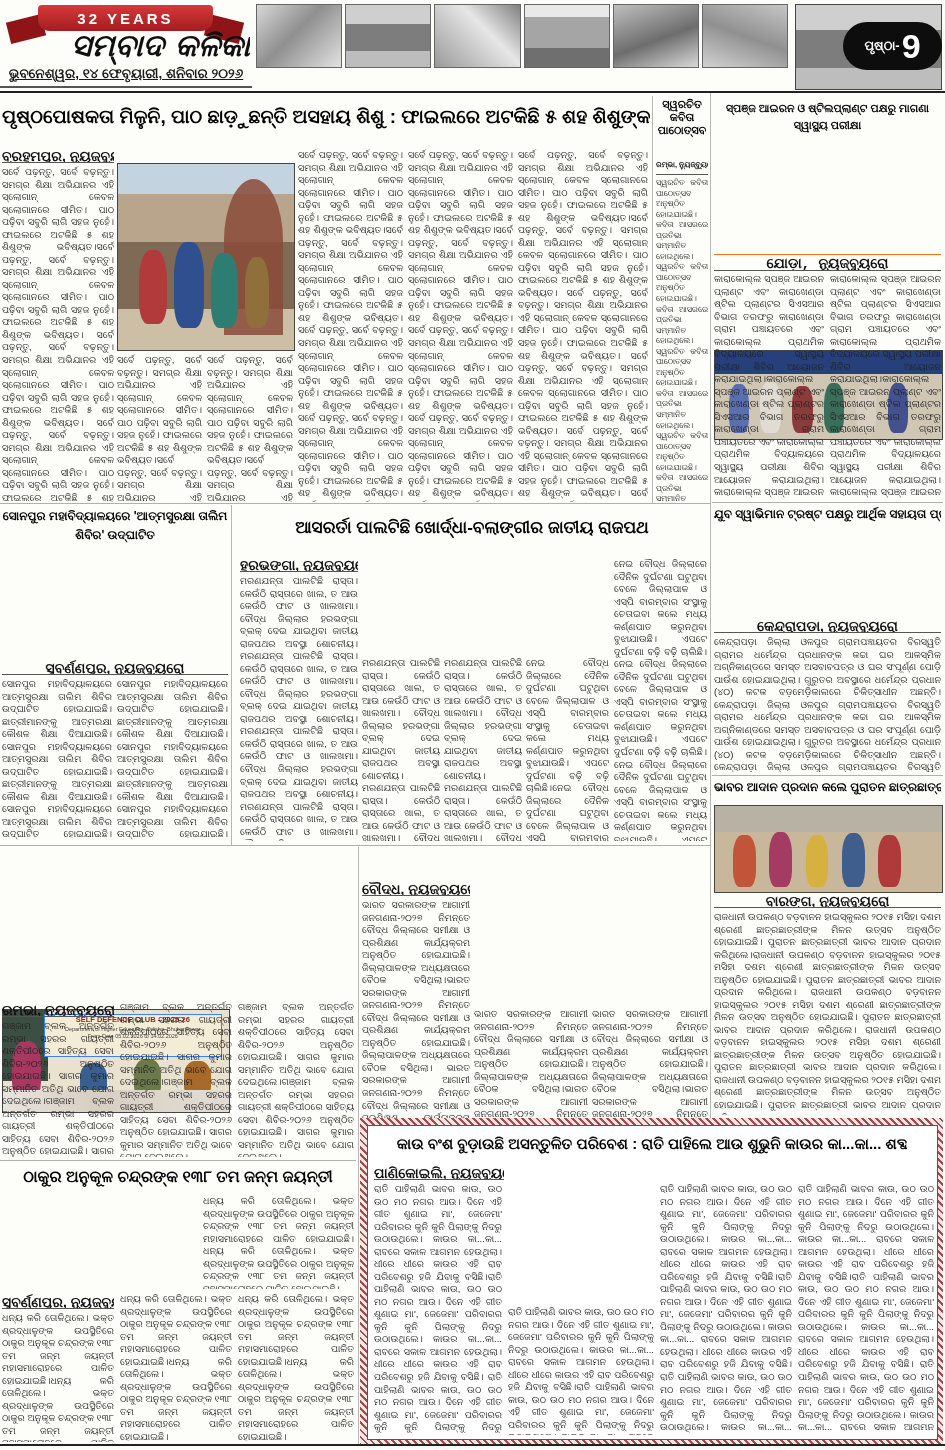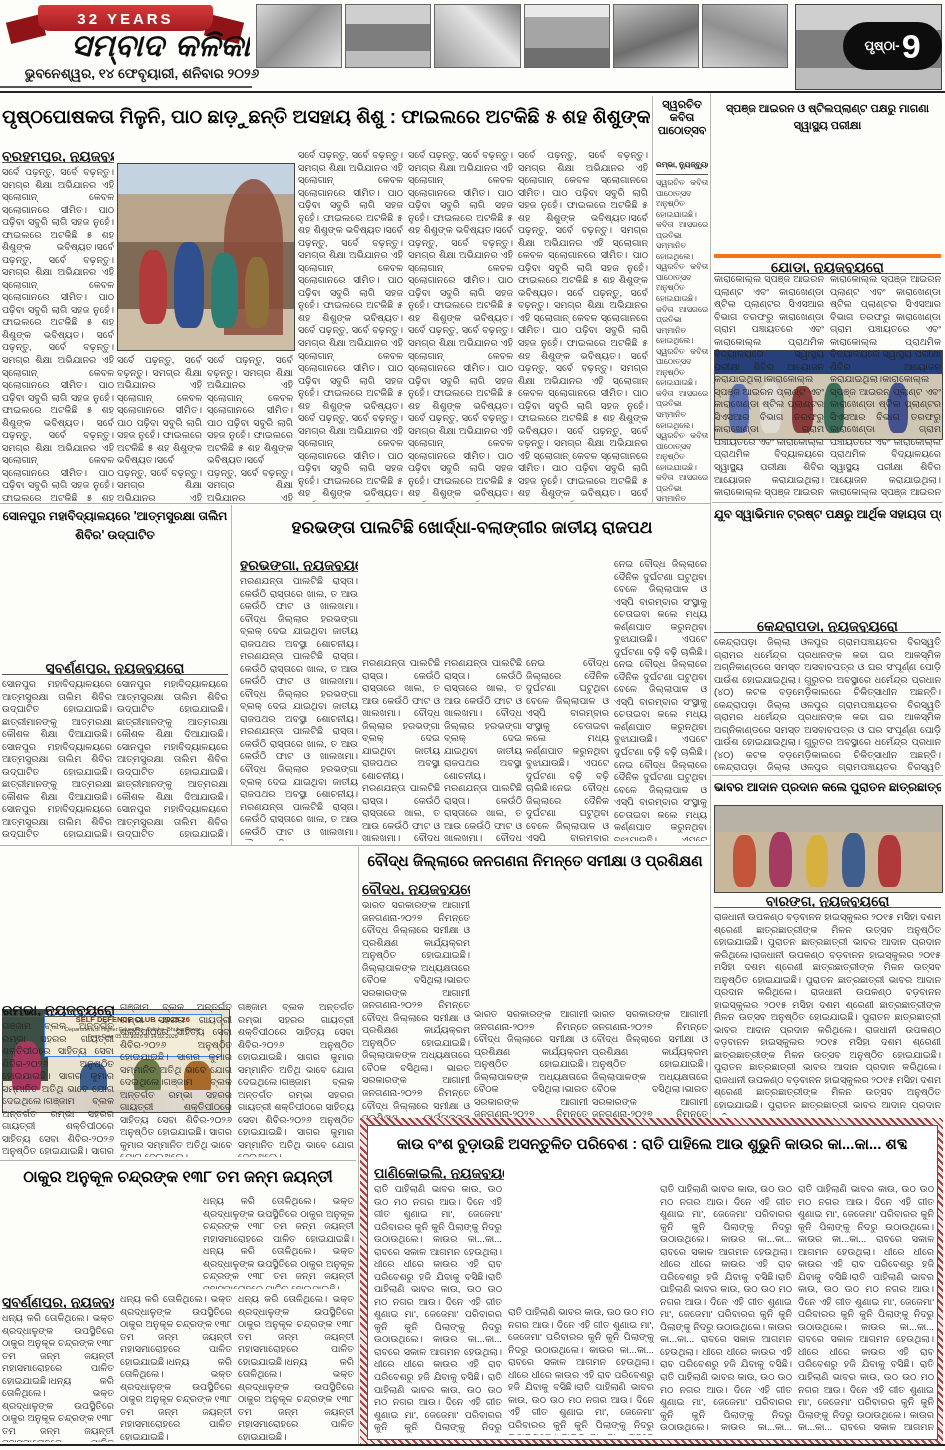--- a/index.html
+++ b/index.html
@@ -58,21 +58,21 @@
 
 <div id="page">
 
   <div class="abs" style="left:0;top:0;width:945px;height:78px;">
     <div class="abs ribtail" style="left:8px;top:18px;width:36px;height:22px;transform:rotate(-14deg);"></div>
     <div class="abs ribtail" style="left:206px;top:18px;width:36px;height:22px;transform:rotate(14deg);"></div>
     <div class="abs ribbon" style="left:38px;top:5px;width:175px;height:26px;">
       <span>32 YEARS</span>
     </div>
     <div class="abs masttitle" style="left:5px;top:27px;width:245px;height:38px;">ସମ୍ବାଦ କଳିକା</div>
-    <div class="abs mastdate" style="left:16px;top:66px;width:252px;height:18px;">ଭୁବନେଶ୍ୱର, ୧୪ ଫେବୃୟାରୀ, ଶନିବାର ୨୦୨୬</div>
+    <div class="abs mastdate" style="left:0;top:66px;width:252px;height:18px;text-decoration:underline;">ଭୁବନେଶ୍ୱର, ୧୪ ଫେବୃୟାରୀ, ଶନିବାର ୨୦୨୬</div>
     <div class="abs" style="left:0;top:86px;width:252px;height:3px;border-top:2px solid #555;border-bottom:1px solid #999;"></div>
 
     <div class="abs pstrip" style="left:256px;top:4px;width:532px;height:64px;">
       <div class="gray1"></div>
       <div class="gray2"></div>
       <div class="gray3"></div>
       <div class="gray4"></div>
       <div class="gray5"></div>
       <div class="gray6"></div>
     </div>
@@ -108,21 +108,21 @@
 
   <div class="abs hl hl-c" style="left:714px;top:100px;width:227px;height:56px;font-size:11px;line-height:1.5;">ସ୍ପଞ୍ଜ ଆଇରନ ଓ ଷ୍ଟିଲପ୍ଲାଣ୍ଟ ପକ୍ଷରୁ ମାଗଣା ସ୍ୱାସ୍ଥ୍ୟ ପରୀକ୍ଷା</div>
   <div class="abs photo ph-crowd-blue" style="left:714px;top:162px;width:227px;height:88px;">
     <div class="blob" style="left:6%;top:38%;width:9%;height:55%;background:#5a6fae;"></div>
     <div class="blob" style="left:20%;top:35%;width:9%;height:58%;background:#e0dcd4;"></div>
     <div class="blob" style="left:34%;top:40%;width:9%;height:53%;background:#8a3b3b;"></div>
     <div class="blob" style="left:48%;top:36%;width:9%;height:57%;background:#3b6e5a;"></div>
     <div class="blob" style="left:62%;top:39%;width:9%;height:54%;background:#d8cfc0;"></div>
     <div class="blob" style="left:76%;top:36%;width:9%;height:57%;background:#44518f;"></div>
   </div>
-  <div class="abs dateline" style="left:714px;top:254px;width:227px;height:15px;border-top:4px solid #f97316;">ଯୋଡ଼ା, ନ୍ୟୁଜ୍‌ବ୍ୟୁରୋ</div>
+  <div class="abs dateline" style="left:714px;top:254px;width:227px;height:15px;border-top:1px solid #f97316;font-family:Liberation Mono, monospace;">ଯୋଡ଼ା, ନ୍ୟୁଜ୍‌ବ୍ୟୁରୋ</div>
   <div class="abs col" style="left:714px;top:273px;width:110px;height:226px;">କାରାକୋଲ୍ଲ ସ୍ପଞ୍ଜ ଆଇରନ ପ୍ଲାଣ୍ଟ ଏବଂ କାରାଖେଣ୍ଡା ଷ୍ଟିଲ ପ୍ଲାଣ୍ଟର ସିଏସଆର ବିଭାଗ ତରଫରୁ କାରାଖେଣ୍ଡା ଗ୍ରାମ ପଞ୍ଚାୟତରେ ଏବଂ କାରାକୋଲ୍ଲ ପ୍ରାଥମିକ ବିଦ୍ୟାଳୟରେ ସ୍ୱାସ୍ଥ୍ୟ ପରୀକ୍ଷା ଶିବିର ଆୟୋଜନ କରାଯାଇଥିଲା।କାରାକୋଲ୍ଲ ସ୍ପଞ୍ଜ ଆଇରନ ପ୍ଲାଣ୍ଟ ଏବଂ କାରାଖେଣ୍ଡା ଷ୍ଟିଲ ପ୍ଲାଣ୍ଟର ସିଏସଆର ବିଭାଗ ତରଫରୁ କାରାଖେଣ୍ଡା ଗ୍ରାମ ପଞ୍ଚାୟତରେ ଏବଂ କାରାକୋଲ୍ଲ ପ୍ରାଥମିକ ବିଦ୍ୟାଳୟରେ ସ୍ୱାସ୍ଥ୍ୟ ପରୀକ୍ଷା ଶିବିର ଆୟୋଜନ କରାଯାଇଥିଲା। କାରାକୋଲ୍ଲ ସ୍ପଞ୍ଜ ଆଇରନ ପ୍ଲାଣ୍ଟ ଏବଂ କାରାଖେଣ୍ଡା ଷ୍ଟିଲ ପ୍ଲାଣ୍ଟର ସିଏସଆର ବିଭାଗ ତରଫରୁ କାରାଖେଣ୍ଡା ଗ୍ରାମ ପଞ୍ଚାୟତରେ ଏବଂ କାରାକୋଲ୍ଲ ପ୍ରାଥମିକ ବିଦ୍ୟାଳୟରେ ସ୍ୱାସ୍ଥ୍ୟ ପରୀକ୍ଷା ଶିବିର ଆୟୋଜନ କରାଯାଇଥିଲା। </div>
   <div class="abs col" style="left:830px;top:273px;width:111px;height:226px;">କାରାକୋଲ୍ଲ ସ୍ପଞ୍ଜ ଆଇରନ ପ୍ଲାଣ୍ଟ ଏବଂ କାରାଖେଣ୍ଡା ଷ୍ଟିଲ ପ୍ଲାଣ୍ଟର ସିଏସଆର ବିଭାଗ ତରଫରୁ କାରାଖେଣ୍ଡା ଗ୍ରାମ ପଞ୍ଚାୟତରେ ଏବଂ କାରାକୋଲ୍ଲ ପ୍ରାଥମିକ ବିଦ୍ୟାଳୟରେ ସ୍ୱାସ୍ଥ୍ୟ ପରୀକ୍ଷା ଶିବିର ଆୟୋଜନ କରାଯାଇଥିଲା।କାରାକୋଲ୍ଲ ସ୍ପଞ୍ଜ ଆଇରନ ପ୍ଲାଣ୍ଟ ଏବଂ କାରାଖେଣ୍ଡା ଷ୍ଟିଲ ପ୍ଲାଣ୍ଟର ସିଏସଆର ବିଭାଗ ତରଫରୁ କାରାଖେଣ୍ଡା ଗ୍ରାମ ପଞ୍ଚାୟତରେ ଏବଂ କାରାକୋଲ୍ଲ ପ୍ରାଥମିକ ବିଦ୍ୟାଳୟରେ ସ୍ୱାସ୍ଥ୍ୟ ପରୀକ୍ଷା ଶିବିର ଆୟୋଜନ କରାଯାଇଥିଲା। କାରାକୋଲ୍ଲ ସ୍ପଞ୍ଜ ଆଇରନ ପ୍ଲାଣ୍ଟ ଏବଂ କାରାଖେଣ୍ଡା ଷ୍ଟିଲ ପ୍ଲାଣ୍ଟର ସିଏସଆର ବିଭାଗ ତରଫରୁ କାରାଖେଣ୍ଡା ଗ୍ରାମ ପଞ୍ଚାୟତରେ ଏବଂ କାରାକୋଲ୍ଲ ପ୍ରାଥମିକ ବିଦ୍ୟାଳୟରେ ସ୍ୱାସ୍ଥ୍ୟ ପରୀକ୍ଷା ଶିବିର ଆୟୋଜନ କରାଯାଇଥିଲା। </div>
   <div class="abs hrule" style="left:712px;top:502px;width:231px;"></div>
 
   <div class="abs hl hl-c nowrap" style="left:714px;top:506px;width:227px;height:17px;font-size:12px;line-height:17px;">ଯୁବ ସ୍ୱାଭିମାନ ଟ୍ରଷ୍ଟ ପକ୍ଷରୁ ଆର୍ଥିକ ସହାୟତା ପ୍ରଦାନ</div>
   <div class="abs photo ph-crowd-warm" style="left:714px;top:527px;width:227px;height:86px;">
     <div class="blob" style="left:8%;top:34%;width:10%;height:60%;background:#c2543a;"></div>
     <div class="blob" style="left:24%;top:30%;width:10%;height:64%;background:#a33b63;"></div>
     <div class="blob" style="left:40%;top:34%;width:10%;height:60%;background:#d6b13f;"></div>
     <div class="blob" style="left:56%;top:31%;width:10%;height:63%;background:#3f5e8e;"></div>
@@ -161,39 +161,38 @@
     <div class="blob" style="left:4%;top:30%;width:13%;height:58%;background:#a8385f;"></div>
     <div class="blob" style="left:34%;top:52%;width:12%;height:34%;background:#3a5e8e;"></div>
     <div class="blob" style="left:58%;top:48%;width:12%;height:38%;background:#6a7a4a;"></div>
     <div class="blob" style="left:80%;top:50%;width:12%;height:36%;background:#a86a2a;"></div>
     <div class="tablecloth"></div>
   </div>
   <div class="abs dateline" style="left:2px;top:659px;width:226px;height:15px;">ସୁବର୍ଣ୍ଣପୁର, ନ୍ୟୁଜ୍‌ବ୍ୟୁରୋ</div>
   <div class="abs col" style="left:2px;top:678px;width:110px;height:164px;">ସୋନପୁର ମହାବିଦ୍ୟାଳୟରେ ଆତ୍ମସୁରକ୍ଷା ତାଲିମ ଶିବିର ଉଦ୍‌ଘାଟିତ ହୋଇଯାଇଛି। ଛାତ୍ରୀମାନଙ୍କୁ ଆତ୍ମରକ୍ଷା କୌଶଳ ଶିକ୍ଷା ଦିଆଯାଉଛି।ସୋନପୁର ମହାବିଦ୍ୟାଳୟରେ ଆତ୍ମସୁରକ୍ଷା ତାଲିମ ଶିବିର ଉଦ୍‌ଘାଟିତ ହୋଇଯାଇଛି। ଛାତ୍ରୀମାନଙ୍କୁ ଆତ୍ମରକ୍ଷା କୌଶଳ ଶିକ୍ଷା ଦିଆଯାଉଛି। ସୋନପୁର ମହାବିଦ୍ୟାଳୟରେ ଆତ୍ମସୁରକ୍ଷା ତାଲିମ ଶିବିର ଉଦ୍‌ଘାଟିତ ହୋଇଯାଇଛି। ଛାତ୍ରୀମାନଙ୍କୁ ଆତ୍ମରକ୍ଷା କୌଶଳ ଶିକ୍ଷା ଦିଆଯାଉଛି। </div>
   <div class="abs col" style="left:117px;top:678px;width:111px;height:164px;">ସୋନପୁର ମହାବିଦ୍ୟାଳୟରେ ଆତ୍ମସୁରକ୍ଷା ତାଲିମ ଶିବିର ଉଦ୍‌ଘାଟିତ ହୋଇଯାଇଛି। ଛାତ୍ରୀମାନଙ୍କୁ ଆତ୍ମରକ୍ଷା କୌଶଳ ଶିକ୍ଷା ଦିଆଯାଉଛି।ସୋନପୁର ମହାବିଦ୍ୟାଳୟରେ ଆତ୍ମସୁରକ୍ଷା ତାଲିମ ଶିବିର ଉଦ୍‌ଘାଟିତ ହୋଇଯାଇଛି। ଛାତ୍ରୀମାନଙ୍କୁ ଆତ୍ମରକ୍ଷା କୌଶଳ ଶିକ୍ଷା ଦିଆଯାଉଛି। ସୋନପୁର ମହାବିଦ୍ୟାଳୟରେ ଆତ୍ମସୁରକ୍ଷା ତାଲିମ ଶିବିର ଉଦ୍‌ଘାଟିତ ହୋଇଯାଇଛି। ଛାତ୍ରୀମାନଙ୍କୁ ଆତ୍ମରକ୍ଷା କୌଶଳ ଶିକ୍ଷା ଦିଆଯାଉଛି। </div>
 
-  <div class="abs hl hl-c nowrap" style="left:237px;top:508px;width:470px;height:40px;font-size:17px;line-height:40px;">ହରଭଙ୍ତା ପାଲଟିଛି ଖୋର୍ଦ୍ଧା-ବଲାଙ୍ଗୀର ଜାତୀୟ ରାଜପଥ</div>
+  <div class="abs hl hl-c nowrap" style="left:237px;top:508px;width:470px;height:40px;font-size:17px;line-height:40px;">ଆସରର୍ତା ପାଲଟିଛି ଖୋର୍ଦ୍ଧା-ବଲାଙ୍ଗୀର ଜାତୀୟ ରାଜପଥ</div>
   <div class="abs dateline" style="left:240px;top:556px;width:118px;height:15px;">ହରଭଙ୍ଗା, ନ୍ୟୁଜ୍‌ବ୍ୟୁରୋ</div>
   <div class="abs col" style="left:240px;top:575px;width:118px;height:266px;">ମରଣଯନ୍ତା ପାଲଟିଛି ରାସ୍ତା। କେଉଁଠି ରାସ୍ତାରେ ଖାଲ, ତ ଆଉ କେଉଁଠି ଫାଟ ଓ ଖାଲଖମା। ବୌଦ୍ଧ ଜିଲ୍ଲାର ହରଭଙ୍ଗା ବ୍ଲକ୍ ଦେଇ ଯାଇଥିବା ଜାତୀୟ ରାଜପଥର ଅବସ୍ଥା ଶୋଚନୀୟ।ମରଣଯନ୍ତା ପାଲଟିଛି ରାସ୍ତା। କେଉଁଠି ରାସ୍ତାରେ ଖାଲ, ତ ଆଉ କେଉଁଠି ଫାଟ ଓ ଖାଲଖମା। ବୌଦ୍ଧ ଜିଲ୍ଲାର ହରଭଙ୍ଗା ବ୍ଲକ୍ ଦେଇ ଯାଇଥିବା ଜାତୀୟ ରାଜପଥର ଅବସ୍ଥା ଶୋଚନୀୟ। ମରଣଯନ୍ତା ପାଲଟିଛି ରାସ୍ତା। କେଉଁଠି ରାସ୍ତାରେ ଖାଲ, ତ ଆଉ କେଉଁଠି ଫାଟ ଓ ଖାଲଖମା। ବୌଦ୍ଧ ଜିଲ୍ଲାର ହରଭଙ୍ଗା ବ୍ଲକ୍ ଦେଇ ଯାଇଥିବା ଜାତୀୟ ରାଜପଥର ଅବସ୍ଥା ଶୋଚନୀୟ। ମରଣଯନ୍ତା ପାଲଟିଛି ରାସ୍ତା। କେଉଁଠି ରାସ୍ତାରେ ଖାଲ, ତ ଆଉ କେଉଁଠି ଫାଟ ଓ ଖାଲଖମା। ବୌଦ୍ଧ ଜିଲ୍ଲାର ହରଭଙ୍ଗା ବ୍ଲକ୍ ଦେଇ ଯାଇଥିବା ଜାତୀୟ ରାଜପଥର ଅବସ୍ଥା ଶୋଚନୀୟ। </div>
   <div class="abs photo ph-road" style="left:362px;top:558px;width:248px;height:94px;">
     <div class="road-sky"></div>
     <div class="truck"></div>
   </div>
   <div class="abs col" style="left:614px;top:558px;width:93px;height:283px;">ନେଇ ବୌଦ୍ଧ ଜିଲ୍ଲାରେ ଦୈନିକ ଦୁର୍ଘଟଣା ଘଟୁଥିବା ବେଳେ ଜିଲ୍ଲାପାଳ ଓ ଏସ୍‌ପି ବାରମ୍ବାର ସଂସ୍ଥାକୁ ଚେତାଇବା କଲେ ମଧ୍ୟ କର୍ଣ୍ଣପାତ କରୁନଥିବା ବୁଝାଯାଉଛି। ଏପଟେ ଦୁର୍ଘଟଣା ବଢ଼ି ବଢ଼ି ଚାଲିଛି।ନେଇ ବୌଦ୍ଧ ଜିଲ୍ଲାରେ ଦୈନିକ ଦୁର୍ଘଟଣା ଘଟୁଥିବା ବେଳେ ଜିଲ୍ଲାପାଳ ଓ ଏସ୍‌ପି ବାରମ୍ବାର ସଂସ୍ଥାକୁ ଚେତାଇବା କଲେ ମଧ୍ୟ କର୍ଣ୍ଣପାତ କରୁନଥିବା ବୁଝାଯାଉଛି। ଏପଟେ ଦୁର୍ଘଟଣା ବଢ଼ି ବଢ଼ି ଚାଲିଛି। ନେଇ ବୌଦ୍ଧ ଜିଲ୍ଲାରେ ଦୈନିକ ଦୁର୍ଘଟଣା ଘଟୁଥିବା ବେଳେ ଜିଲ୍ଲାପାଳ ଓ ଏସ୍‌ପି ବାରମ୍ବାର ସଂସ୍ଥାକୁ ଚେତାଇବା କଲେ ମଧ୍ୟ କର୍ଣ୍ଣପାତ କରୁନଥିବା ବୁଝାଯାଉଛି। ଏପଟେ ଦୁର୍ଘଟଣା ବଢ଼ି ବଢ଼ି ଚାଲିଛି। </div>
   <div class="abs col" style="left:362px;top:657px;width:78px;height:184px;">ମରଣଯନ୍ତା ପାଲଟିଛି ରାସ୍ତା। କେଉଁଠି ରାସ୍ତାରେ ଖାଲ, ତ ଆଉ କେଉଁଠି ଫାଟ ଓ ଖାଲଖମା। ବୌଦ୍ଧ ଜିଲ୍ଲାର ହରଭଙ୍ଗା ବ୍ଲକ୍ ଦେଇ ଯାଇଥିବା ଜାତୀୟ ରାଜପଥର ଅବସ୍ଥା ଶୋଚନୀୟ।ମରଣଯନ୍ତା ପାଲଟିଛି ରାସ୍ତା। କେଉଁଠି ରାସ୍ତାରେ ଖାଲ, ତ ଆଉ କେଉଁଠି ଫାଟ ଓ ଖାଲଖମା। ବୌଦ୍ଧ ଜିଲ୍ଲାର ହରଭଙ୍ଗା ବ୍ଲକ୍ ଦେଇ ଯାଇଥିବା ଜାତୀୟ ରାଜପଥର ଅବସ୍ଥା ଶୋଚନୀୟ। </div>
   <div class="abs col" style="left:444px;top:657px;width:78px;height:184px;">ମରଣଯନ୍ତା ପାଲଟିଛି ରାସ୍ତା। କେଉଁଠି ରାସ୍ତାରେ ଖାଲ, ତ ଆଉ କେଉଁଠି ଫାଟ ଓ ଖାଲଖମା। ବୌଦ୍ଧ ଜିଲ୍ଲାର ହରଭଙ୍ଗା ବ୍ଲକ୍ ଦେଇ ଯାଇଥିବା ଜାତୀୟ ରାଜପଥର ଅବସ୍ଥା ଶୋଚନୀୟ।ମରଣଯନ୍ତା ପାଲଟିଛି ରାସ୍ତା। କେଉଁଠି ରାସ୍ତାରେ ଖାଲ, ତ ଆଉ କେଉଁଠି ଫାଟ ଓ ଖାଲଖମା। ବୌଦ୍ଧ ଜିଲ୍ଲାର ହରଭଙ୍ଗା ବ୍ଲକ୍ ଦେଇ ଯାଇଥିବା ଜାତୀୟ ରାଜପଥର ଅବସ୍ଥା ଶୋଚନୀୟ। </div>
   <div class="abs col" style="left:526px;top:657px;width:83px;height:184px;">ନେଇ ବୌଦ୍ଧ ଜିଲ୍ଲାରେ ଦୈନିକ ଦୁର୍ଘଟଣା ଘଟୁଥିବା ବେଳେ ଜିଲ୍ଲାପାଳ ଓ ଏସ୍‌ପି ବାରମ୍ବାର ସଂସ୍ଥାକୁ ଚେତାଇବା କଲେ ମଧ୍ୟ କର୍ଣ୍ଣପାତ କରୁନଥିବା ବୁଝାଯାଉଛି। ଏପଟେ ଦୁର୍ଘଟଣା ବଢ଼ି ବଢ଼ି ଚାଲିଛି।ନେଇ ବୌଦ୍ଧ ଜିଲ୍ଲାରେ ଦୈନିକ ଦୁର୍ଘଟଣା ଘଟୁଥିବା ବେଳେ ଜିଲ୍ଲାପାଳ ଓ ଏସ୍‌ପି ବାରମ୍ବାର ସଂସ୍ଥାକୁ ଚେତାଇବା କଲେ ମଧ୍ୟ କର୍ଣ୍ଣପାତ କରୁନଥିବା ବୁଝାଯାଉଛି। ଏପଟେ ଦୁର୍ଘଟଣା ବଢ଼ି ବଢ଼ି ଚାଲିଛି। </div>
 
 
   <div class="abs dateline" style="left:2px;top:1001px;width:112px;height:15px;">ରମ୍ଭା, ନ୍ୟୁଜ୍‌ବ୍ୟୁରୋ</div>
   <div class="abs col" style="left:2px;top:1020px;width:112px;height:137px;">ଗଞ୍ଜାମ ବ୍ଲକ ଅନ୍ତର୍ଗତ ରମ୍ଭା ସହରର ଗାୟତ୍ରୀ ଶକ୍ତିପୀଠରେ ସାହିତ୍ୟ ସେବା ଶିବିର-୨୦୨୬ ଅନୁଷ୍ଠିତ ହୋଇଯାଇଛି। ସାଗର କୁମାର ସମ୍ମାନିତ ଅତିଥି ଭାବେ ଯୋଗ ଦେଇଥିଲେ।ଗଞ୍ଜାମ ବ୍ଲକ ଅନ୍ତର୍ଗତ ରମ୍ଭା ସହରର ଗାୟତ୍ରୀ ଶକ୍ତିପୀଠରେ ସାହିତ୍ୟ ସେବା ଶିବିର-୨୦୨୬ ଅନୁଷ୍ଠିତ ହୋଇଯାଇଛି। ସାଗର କୁମାର ସମ୍ମାନିତ ଅତିଥି ଭାବେ ଯୋଗ ଦେଇଥିଲେ। </div>
   <div class="abs col" style="left:120px;top:1001px;width:112px;height:156px;">ଗଞ୍ଜାମ ବ୍ଲକ ଅନ୍ତର୍ଗତ ରମ୍ଭା ସହରର ଗାୟତ୍ରୀ ଶକ୍ତିପୀଠରେ ସାହିତ୍ୟ ସେବା ଶିବିର-୨୦୨୬ ଅନୁଷ୍ଠିତ ହୋଇଯାଇଛି। ସାଗର କୁମାର ସମ୍ମାନିତ ଅତିଥି ଭାବେ ଯୋଗ ଦେଇଥିଲେ।ଗଞ୍ଜାମ ବ୍ଲକ ଅନ୍ତର୍ଗତ ରମ୍ଭା ସହରର ଗାୟତ୍ରୀ ଶକ୍ତିପୀଠରେ ସାହିତ୍ୟ ସେବା ଶିବିର-୨୦୨୬ ଅନୁଷ୍ଠିତ ହୋଇଯାଇଛି। ସାଗର କୁମାର ସମ୍ମାନିତ ଅତିଥି ଭାବେ ଯୋଗ ଦେଇଥିଲେ। </div>
   <div class="abs col" style="left:238px;top:1001px;width:116px;height:156px;">ଗଞ୍ଜାମ ବ୍ଲକ ଅନ୍ତର୍ଗତ ରମ୍ଭା ସହରର ଗାୟତ୍ରୀ ଶକ୍ତିପୀଠରେ ସାହିତ୍ୟ ସେବା ଶିବିର-୨୦୨୬ ଅନୁଷ୍ଠିତ ହୋଇଯାଇଛି। ସାଗର କୁମାର ସମ୍ମାନିତ ଅତିଥି ଭାବେ ଯୋଗ ଦେଇଥିଲେ।ଗଞ୍ଜାମ ବ୍ଲକ ଅନ୍ତର୍ଗତ ରମ୍ଭା ସହରର ଗାୟତ୍ରୀ ଶକ୍ତିପୀଠରେ ସାହିତ୍ୟ ସେବା ଶିବିର-୨୦୨୬ ଅନୁଷ୍ଠିତ ହୋଇଯାଇଛି। ସାଗର କୁମାର ସମ୍ମାନିତ ଅତିଥି ଭାବେ ଯୋଗ ଦେଇଥିଲେ। </div>
 
-  <div class="abs hl hl-c nowrap" style="left:362px;top:848px;width:346px;height:26px;font-size:15px;line-height:26px;">ବୌଦ୍ଧ ଜିଲ୍ଲାରେ ଜନଗଣନା ନିମନ୍ତେ ସମୀକ୍ଷା ଓ ପ୍ରଶିକ୍ଷଣ</div>
   <div class="abs dateline" style="left:362px;top:880px;width:108px;height:15px;">ବୌଦ୍ଧ, ନ୍ୟୁଜ୍‌ବ୍ୟୁରୋ</div>
   <div class="abs col" style="left:362px;top:899px;width:108px;height:219px;">ଭାରତ ସରକାରଙ୍କ ଆଗାମୀ ଜନଗଣନା-୨୦୨୭ ନିମନ୍ତେ ବୌଦ୍ଧ ଜିଲ୍ଲାରେ ସମୀକ୍ଷା ଓ ପ୍ରଶିକ୍ଷଣ କାର୍ଯ୍ୟକ୍ରମ ଅନୁଷ୍ଠିତ ହୋଇଯାଇଛି। ଜିଲ୍ଲାପାଳଙ୍କ ଅଧ୍ୟକ୍ଷତାରେ ବୈଠକ ବସିଥିଲା।ଭାରତ ସରକାରଙ୍କ ଆଗାମୀ ଜନଗଣନା-୨୦୨୭ ନିମନ୍ତେ ବୌଦ୍ଧ ଜିଲ୍ଲାରେ ସମୀକ୍ଷା ଓ ପ୍ରଶିକ୍ଷଣ କାର୍ଯ୍ୟକ୍ରମ ଅନୁଷ୍ଠିତ ହୋଇଯାଇଛି। ଜିଲ୍ଲାପାଳଙ୍କ ଅଧ୍ୟକ୍ଷତାରେ ବୈଠକ ବସିଥିଲା। ଭାରତ ସରକାରଙ୍କ ଆଗାମୀ ଜନଗଣନା-୨୦୨୭ ନିମନ୍ତେ ବୌଦ୍ଧ ଜିଲ୍ଲାରେ ସମୀକ୍ଷା ଓ ପ୍ରଶିକ୍ଷଣ କାର୍ଯ୍ୟକ୍ରମ ଅନୁଷ୍ଠିତ ହୋଇଯାଇଛି। ଜିଲ୍ଲାପାଳଙ୍କ ଅଧ୍ୟକ୍ଷତାରେ ବୈଠକ ବସିଥିଲା। </div>
 
   <div class="abs col" style="left:474px;top:1008px;width:114px;height:110px;">ଭାରତ ସରକାରଙ୍କ ଆଗାମୀ ଜନଗଣନା-୨୦୨୭ ନିମନ୍ତେ ବୌଦ୍ଧ ଜିଲ୍ଲାରେ ସମୀକ୍ଷା ଓ ପ୍ରଶିକ୍ଷଣ କାର୍ଯ୍ୟକ୍ରମ ଅନୁଷ୍ଠିତ ହୋଇଯାଇଛି। ଜିଲ୍ଲାପାଳଙ୍କ ଅଧ୍ୟକ୍ଷତାରେ ବୈଠକ ବସିଥିଲା।ଭାରତ ସରକାରଙ୍କ ଆଗାମୀ ଜନଗଣନା-୨୦୨୭ ନିମନ୍ତେ ବୌଦ୍ଧ ଜିଲ୍ଲାରେ ସମୀକ୍ଷା ଓ ପ୍ରଶିକ୍ଷଣ କାର୍ଯ୍ୟକ୍ରମ ଅନୁଷ୍ଠିତ ହୋଇଯାଇଛି। ଜିଲ୍ଲାପାଳଙ୍କ ଅଧ୍ୟକ୍ଷତାରେ ବୈଠକ ବସିଥିଲା। </div>
   <div class="abs col" style="left:592px;top:1008px;width:116px;height:110px;">ଭାରତ ସରକାରଙ୍କ ଆଗାମୀ ଜନଗଣନା-୨୦୨୭ ନିମନ୍ତେ ବୌଦ୍ଧ ଜିଲ୍ଲାରେ ସମୀକ୍ଷା ଓ ପ୍ରଶିକ୍ଷଣ କାର୍ଯ୍ୟକ୍ରମ ଅନୁଷ୍ଠିତ ହୋଇଯାଇଛି। ଜିଲ୍ଲାପାଳଙ୍କ ଅଧ୍ୟକ୍ଷତାରେ ବୈଠକ ବସିଥିଲା।ଭାରତ ସରକାରଙ୍କ ଆଗାମୀ ଜନଗଣନା-୨୦୨୭ ନିମନ୍ତେ ବୌଦ୍ଧ ଜିଲ୍ଲାରେ ସମୀକ୍ଷା ଓ ପ୍ରଶିକ୍ଷଣ କାର୍ଯ୍ୟକ୍ରମ ଅନୁଷ୍ଠିତ ହୋଇଯାଇଛି। ଜିଲ୍ଲାପାଳଙ୍କ ଅଧ୍ୟକ୍ଷତାରେ ବୈଠକ ବସିଥିଲା। </div>
 
   <div class="abs hl hl-c nowrap" style="left:2px;top:1164px;width:352px;height:26px;font-size:16px;line-height:26px;">ଠାକୁର ଅନୁକୂଳ ଚନ୍ଦ୍ରଙ୍କ ୧୩୮ ତମ ଜନ୍ମ ଜୟନ୍ତୀ</div>
 
   <div class="abs col" style="left:203px;top:1195px;width:151px;height:94px;">ଧନ୍ୟ କରି ତୋଳିଥିଲେ। ଭକ୍ତ ଶ୍ରଦ୍ଧାଳୁଙ୍କ ଉପସ୍ଥିତିରେ ଠାକୁର ଅନୁକୂଳ ଚନ୍ଦ୍ରଙ୍କ ୧୩୮ ତମ ଜନ୍ମ ଜୟନ୍ତୀ ମହାସମାରୋହରେ ପାଳିତ ହୋଇଯାଇଛି।ଧନ୍ୟ କରି ତୋଳିଥିଲେ। ଭକ୍ତ ଶ୍ରଦ୍ଧାଳୁଙ୍କ ଉପସ୍ଥିତିରେ ଠାକୁର ଅନୁକୂଳ ଚନ୍ଦ୍ରଙ୍କ ୧୩୮ ତମ ଜନ୍ମ ଜୟନ୍ତୀ ମହାସମାରୋହରେ ପାଳିତ ହୋଇଯାଇଛି। </div>
   <div class="abs dateline" style="left:2px;top:1293px;width:112px;height:15px;">ସୁବର୍ଣ୍ଣପୁର, ନ୍ୟୁଜ୍‌ବ୍ୟୁରୋ</div>

